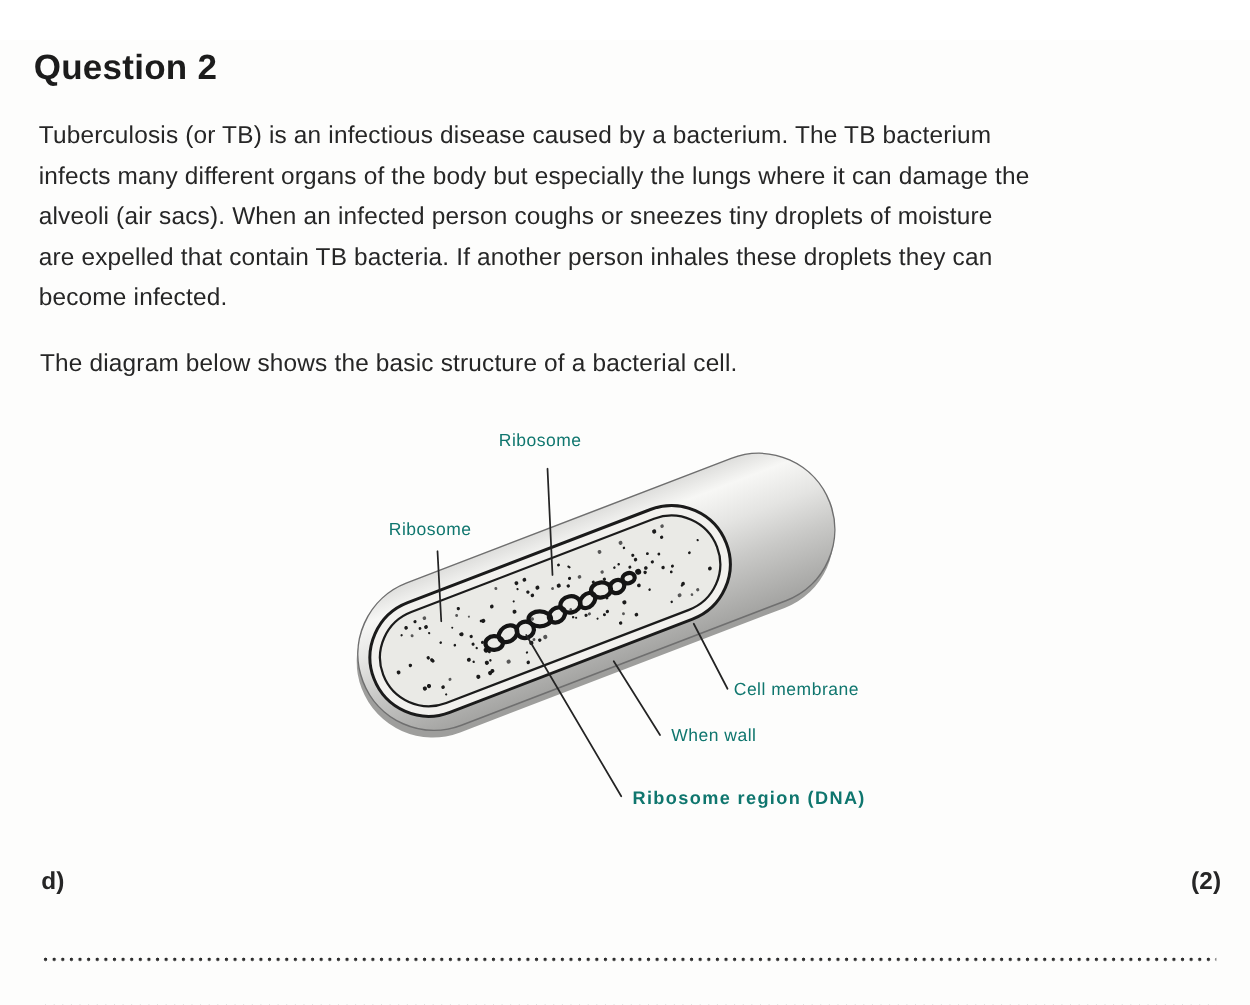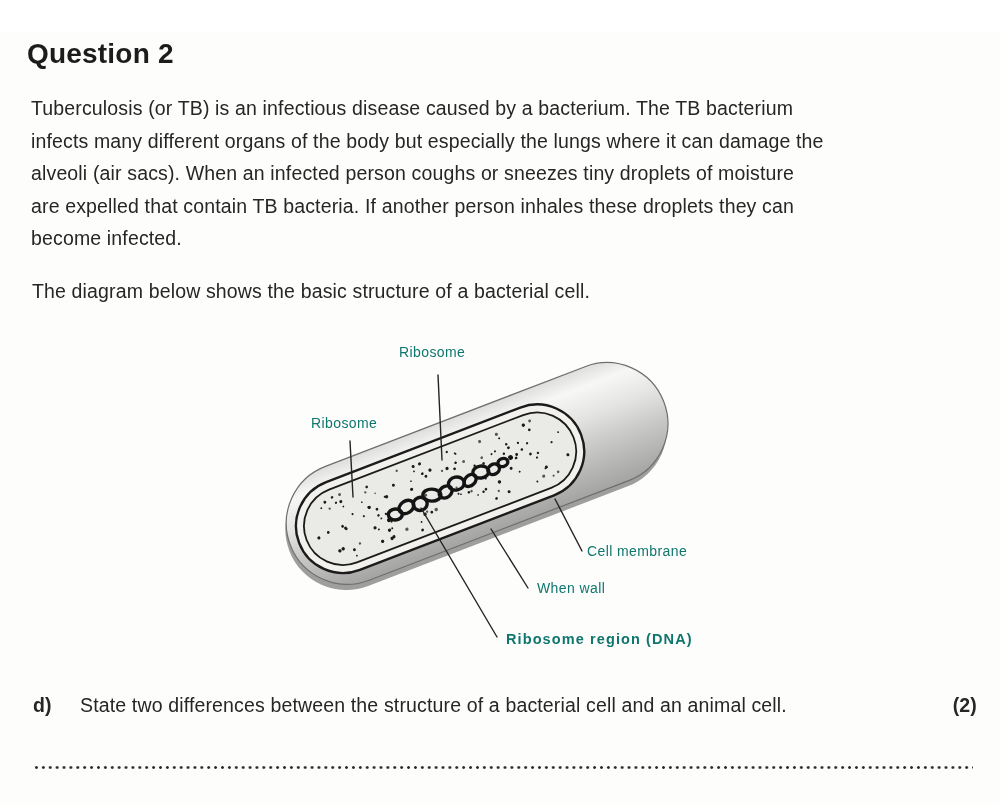--- a/index.html
+++ b/index.html
@@ -233,20 +233,19 @@
 
     <div class="dlabel ribosome">Ribosome</div>
     <div class="dlabel cytoplasm">Ribosome</div>
     <div class="dlabel membrane">Cell membrane</div>
     <div class="dlabel wall">When wall</div>
     <div class="dlabel nuclear">Ribosome region (DNA)</div>
   </div>
 
   <div class="qrow">
     <span class="qletter">d)</span>
-    <span class="qtext">State two differences between the structure of a bacterial cell and an animal cell.</span>
     <span class="qmarks">(2)</span>
   </div>
 
   <div class="answer-line l1"></div>
   <div class="answer-line l2"></div>
 
 </div>
 
 </body></html>

